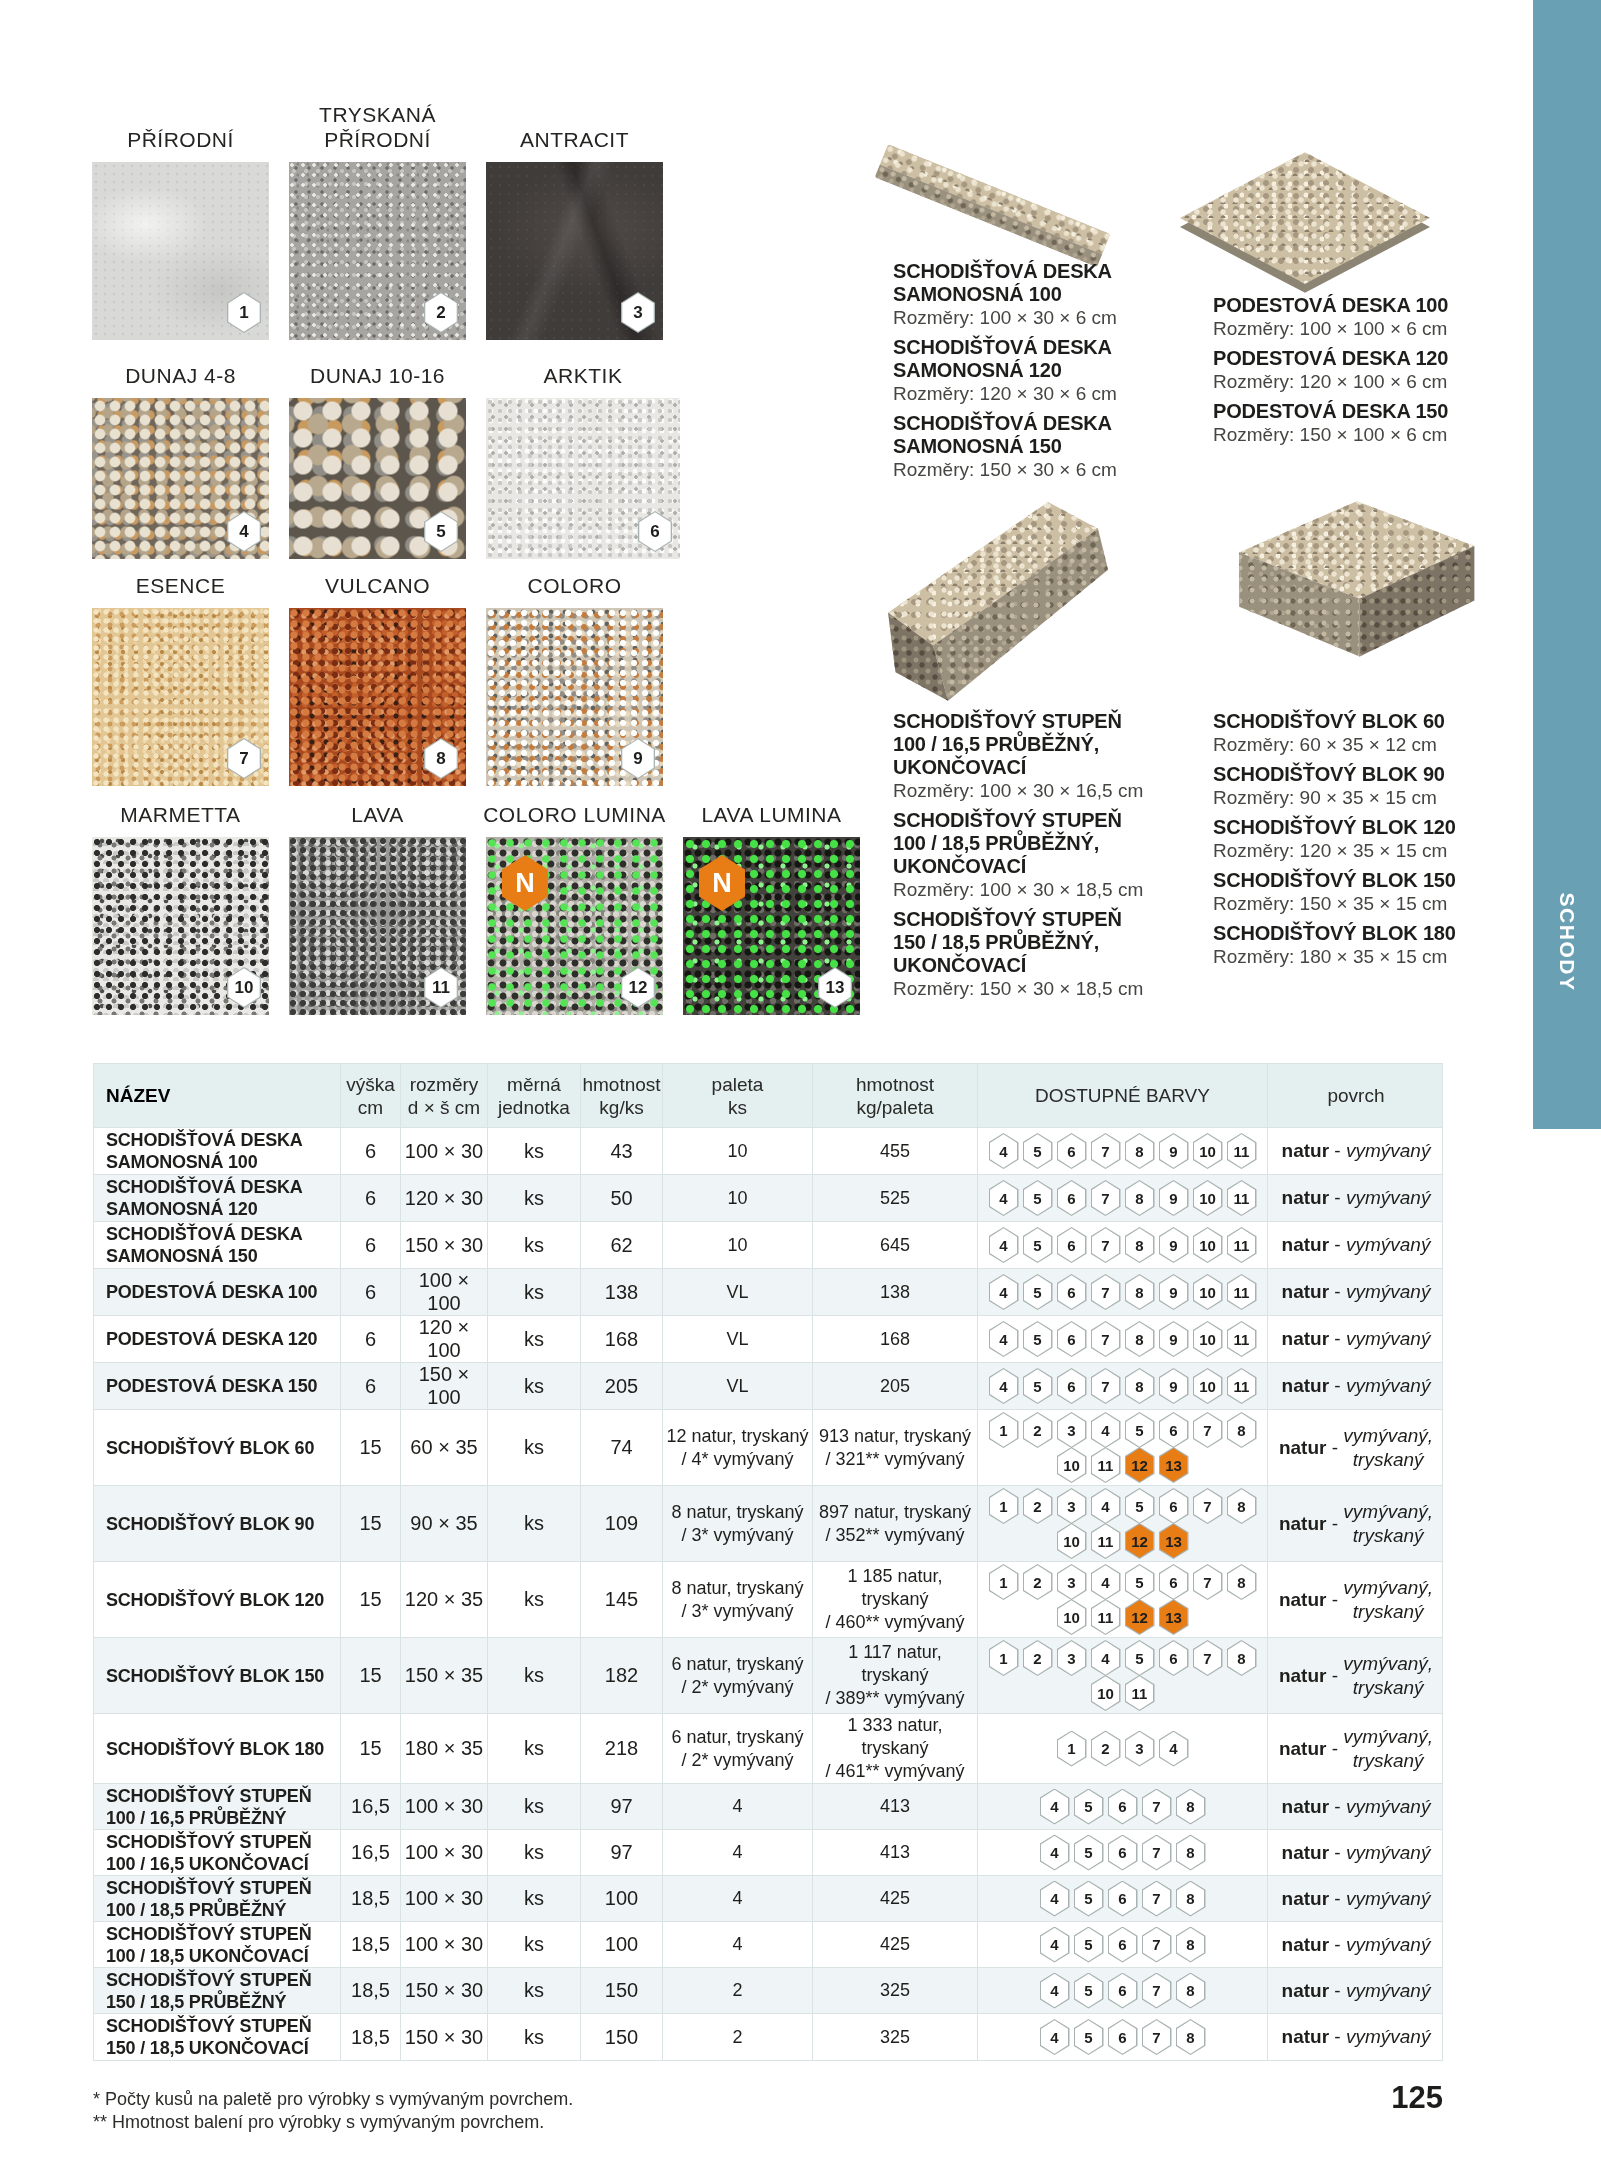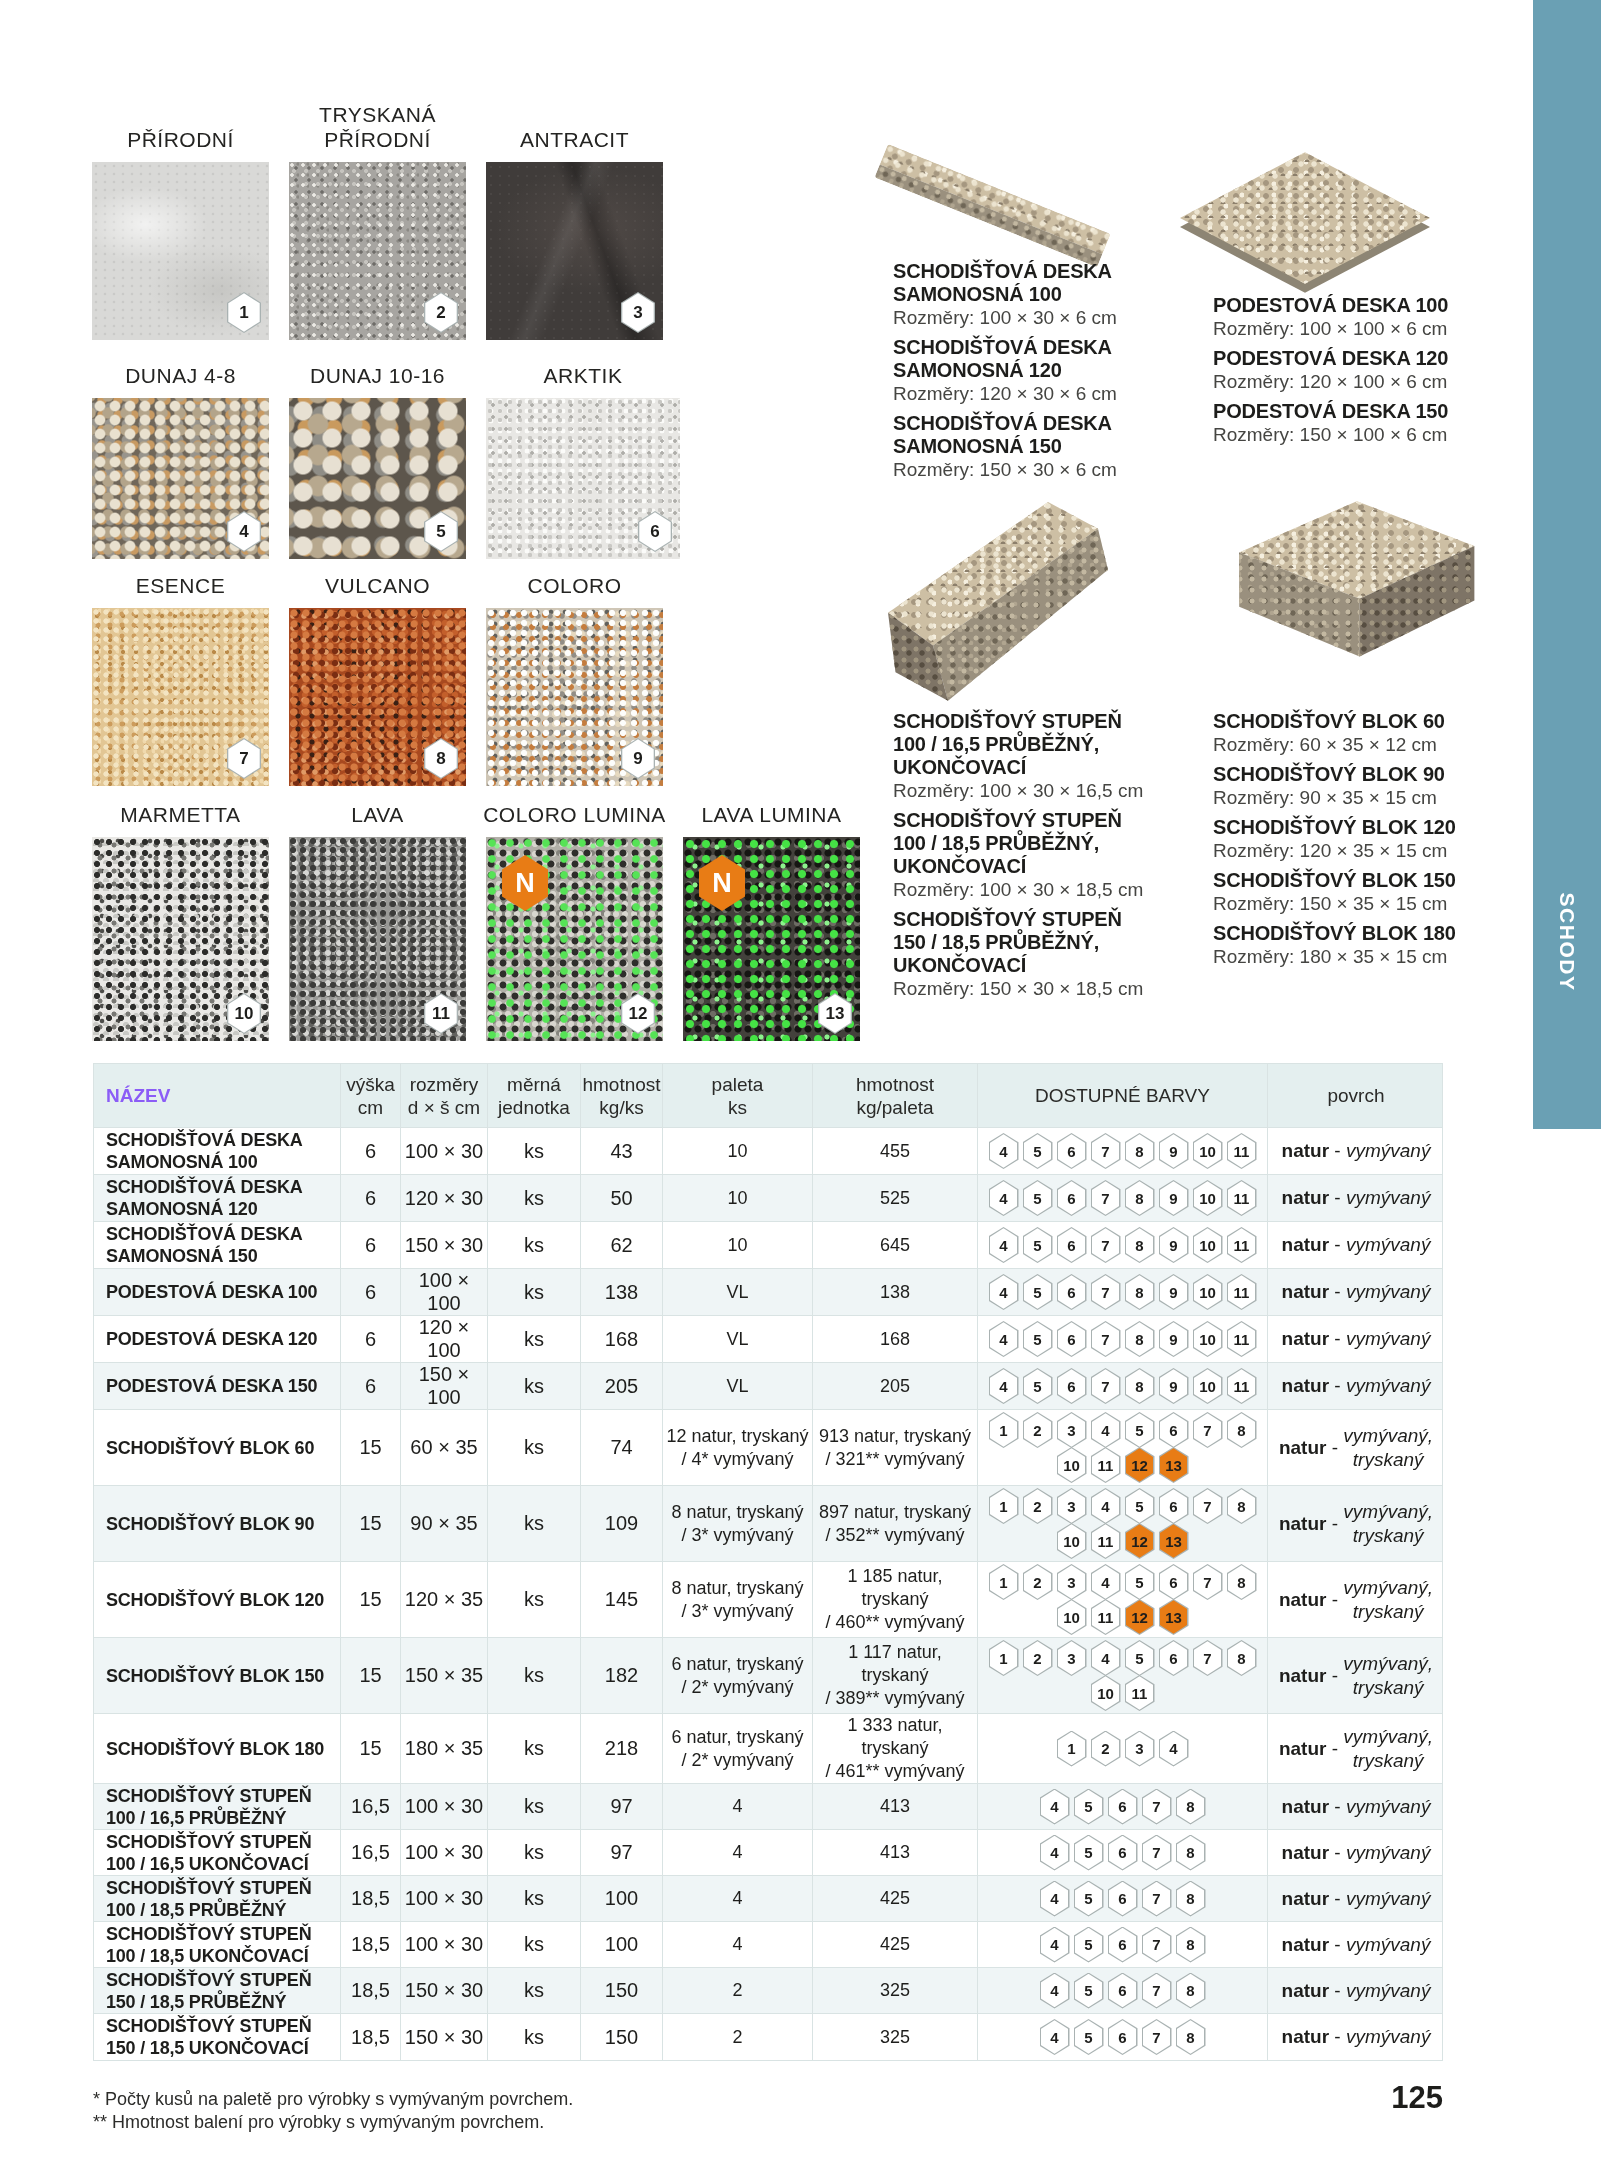--- a/index.html
+++ b/index.html
@@ -9,21 +9,21 @@
   
   .side-tab{position:absolute;left:1533px;top:0;width:68px;height:1129px;background:#6aa0b4;}
   .side-tab span{position:absolute;left:34px;top:942px;transform:translate(-50%,-50%) rotate(90deg);
         color:#fff;font-weight:bold;font-size:21px;letter-spacing:1.5px;white-space:nowrap;}
 
   
   .swatch-row{position:absolute;left:92px;display:flex;}
   .swatch-row1{top:162px;} .swatch-row2{top:398px;} .swatch-row3{top:608px;} .swatch-row4{top:837px;}
   .swatch{position:relative;width:177px;margin-right:20px;}
   .swatch-row1 .swatch{height:178px;} .swatch-row2 .swatch{height:161px;}
-  .swatch-row3 .swatch{height:178px;} .swatch-row4 .swatch{height:204px;}
+  .swatch-row3 .swatch{height:178px;} .swatch-row4 .swatch{height:178px;}
   .swatch-label{position:absolute;bottom:calc(100% + 10px);left:-8px;right:-8px;text-align:center;
         font-size:21px;line-height:25px;letter-spacing:.5px;color:#242422;}
   .hexbadge{position:absolute;display:flex;align-items:center;justify-content:center;
         clip-path:polygon(50% 0,100% 26%,100% 74%,50% 100%,0 74%,0 26%);background:#a9b2b2;}
   .hexbadge i{position:absolute;inset:1.3px;clip-path:polygon(50% 0,100% 26%,100% 74%,50% 100%,0 74%,0 26%);background:#fff;}
   .hexbadge.orange i{background:#e87c15;}
   .hexbadge b{position:relative;font-style:normal;font-weight:bold;color:#1e1e1c;}
   .swatch .hexbadge{width:34px;height:41px;right:8px;bottom:7px;}
   .swatch .hexbadge b{font-size:17px;}
   .new-badge{position:absolute;left:16px;top:18px;width:46px;height:56px;background:#e87c15;
@@ -162,21 +162,21 @@
   .trow:last-child{border-bottom:none;}
   .trow.alt{background:#eff5f6;}
   .trow.thead{background:#e4efef;min-height:64px;}
   .tcell{display:flex;align-items:center;justify-content:center;text-align:center;
         border-right:1px solid #d9e3e3;box-sizing:border-box;font-size:20px;white-space:pre-line;}
   .tcell:last-child{border-right:none;}
   .c0{flex:0 0 247px;justify-content:flex-start;text-align:left;padding-left:12px;}
   .c1{flex:0 0 60px;} .c2{flex:0 0 87px;} .c3{flex:0 0 93px;} .c4{flex:0 0 82px;}
   .c5{flex:0 0 150px;} .c6{flex:0 0 165px;} .c7{flex:0 0 290px;} .c8{flex:0 0 176px;}
   .thead .tcell{font-size:19px;line-height:23px;color:#2a2a28;font-weight:normal;}
-  .thead .c0{font-weight:bold;color:#8b5cf6;}
+  .thead .c0{font-weight:bold;color:#000000;}
   .cell-name{font-weight:bold;font-size:18px;line-height:22px;letter-spacing:-.2px;}
   .cell-multi{font-size:18px;line-height:23px;}
   .cell-surface{font-size:19px;line-height:24px;display:flex;}
   .cell-surface i{font-style:italic;}
   .hexcell{flex-direction:column;padding:2px 0;}
   .hexline{display:flex;justify-content:center;}
   .hexline + .hexline{margin-top:-1px;}
   .ptable .hexbadge{position:relative;width:30px;height:36px;margin:0 2px;right:auto;bottom:auto;}
   .ptable .hexbadge b{font-size:15px;}
 

